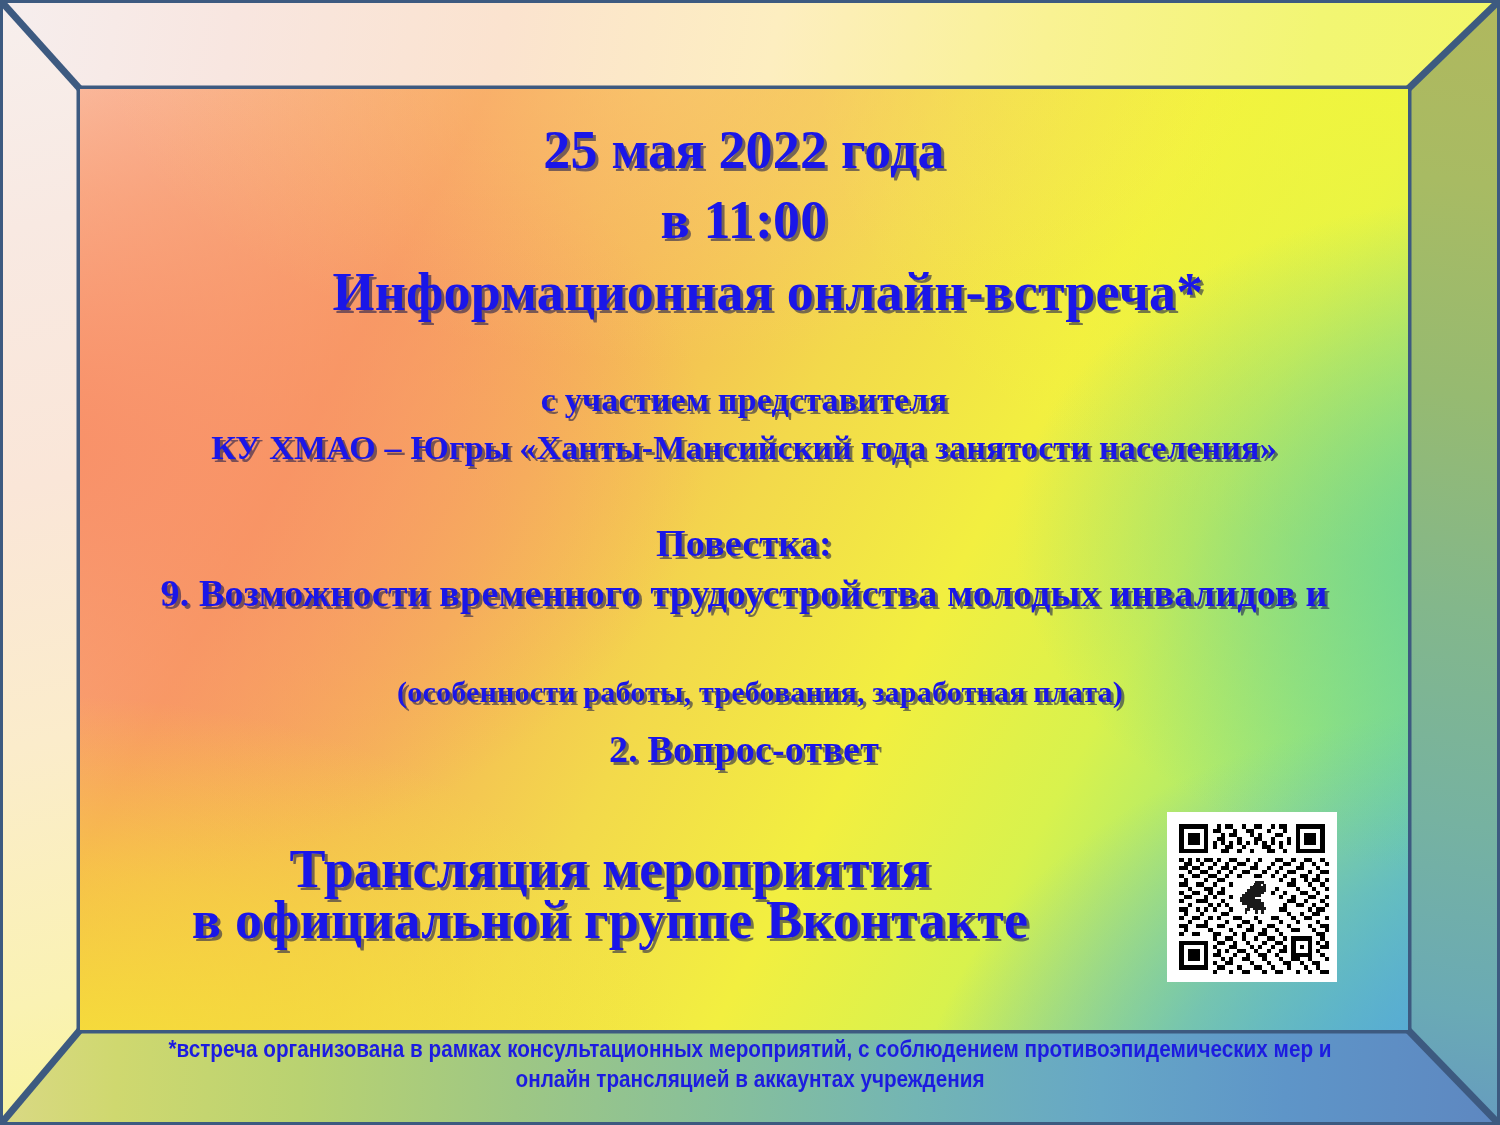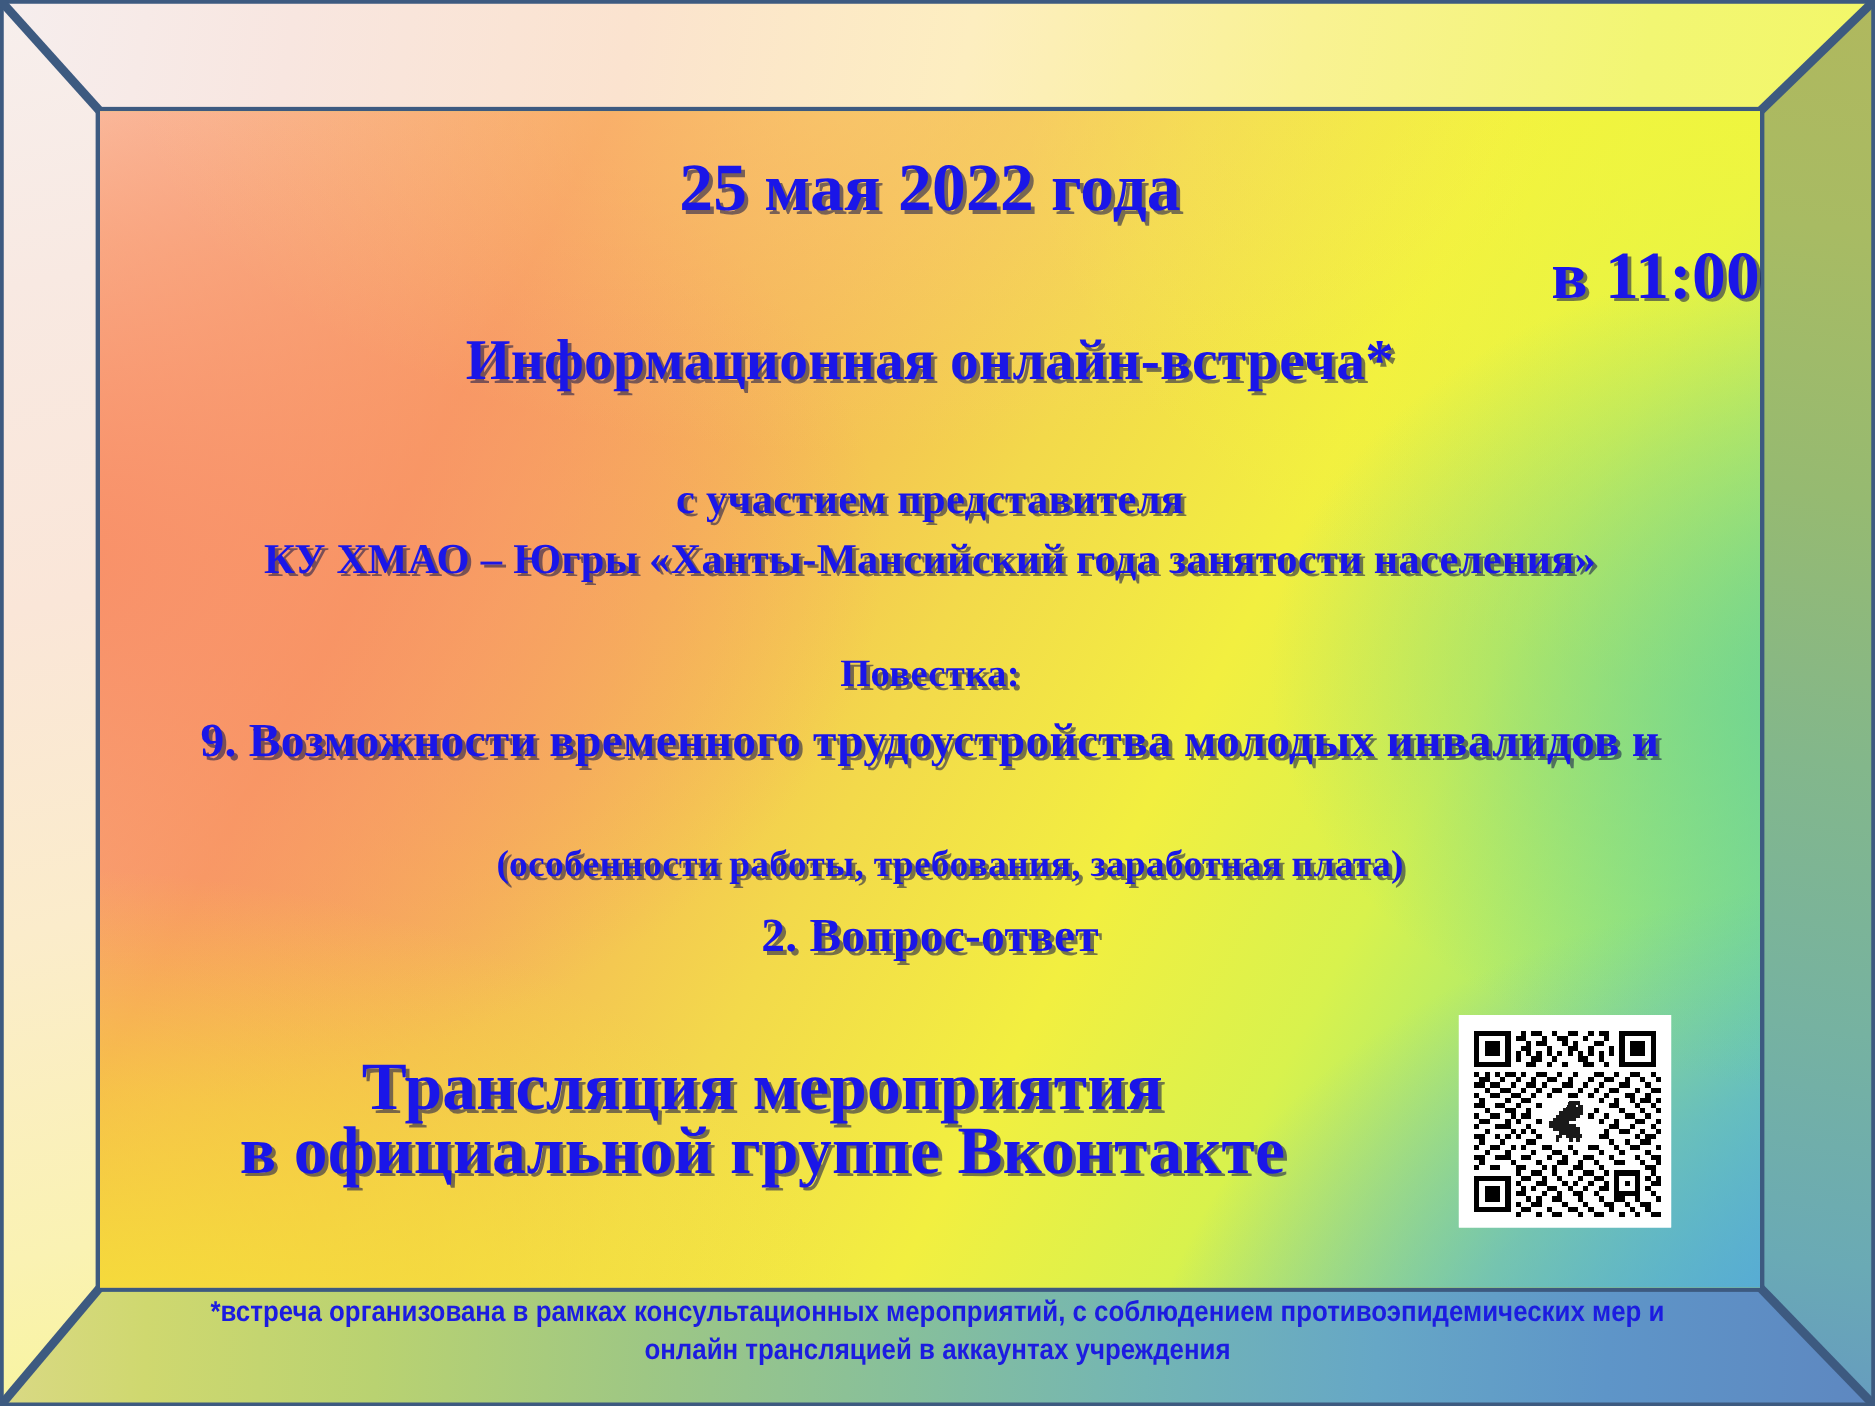--- a/index.html
+++ b/index.html
@@ -125,27 +125,27 @@
     text-align: center;
     color: #1a16e8;
     font-family: "Liberation Serif", serif;
     font-weight: bold;
     white-space: nowrap;
     text-shadow: 3px 3px 0 rgba(16,20,72,0.55);
     letter-spacing: 0.2px;
   }
 
   .l-date   { top: 30px;  font-size: 54px; }
-  .l-time   { top: 100px; font-size: 54px; text-align: right; }
-  .l-title  { top: 172px; font-size: 46px; }
+  .l-time   { top: 100px; font-size: 54px; }
+  .l-title  { top: 172px; font-size: 54px; padding-left: 24px; }
 
   .l-with   { top: 292px; font-size: 34px; }
   .l-org    { top: 340px; font-size: 34px; }
 
-  .l-agenda { top: 432px; font-size: 31px; }
+  .l-agenda { top: 432px; font-size: 38px; }
   .l-a1     { top: 482px; font-size: 38px; }
   .l-a2     { top: 534px; font-size: 38px; }
   .l-a3     { top: 586px; font-size: 30px; padding-left: 16px; }
   .l-a4     { top: 638px; font-size: 38px; }
 
   .l-br1 {
     top: 732px; font-size: 54px;
     width: 1060px; text-align: center; margin-top: 17px;
   }
   .l-br2 {

